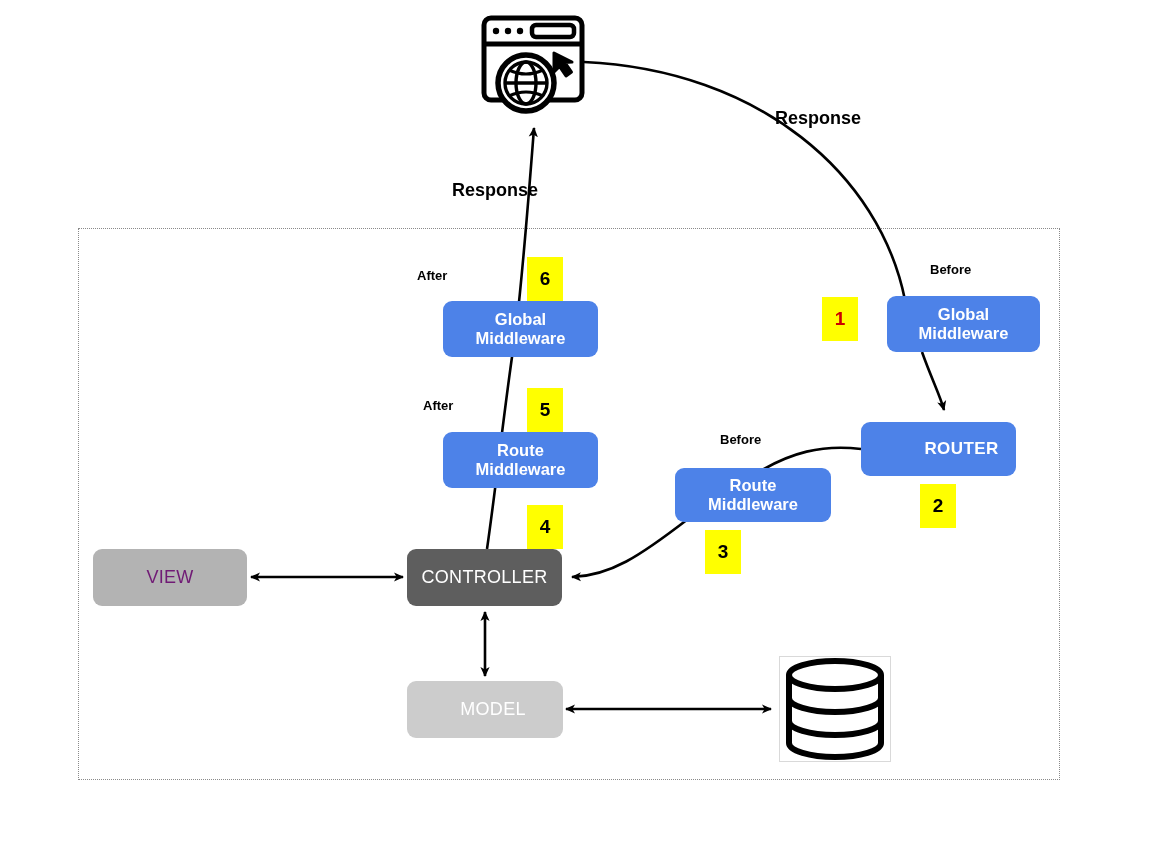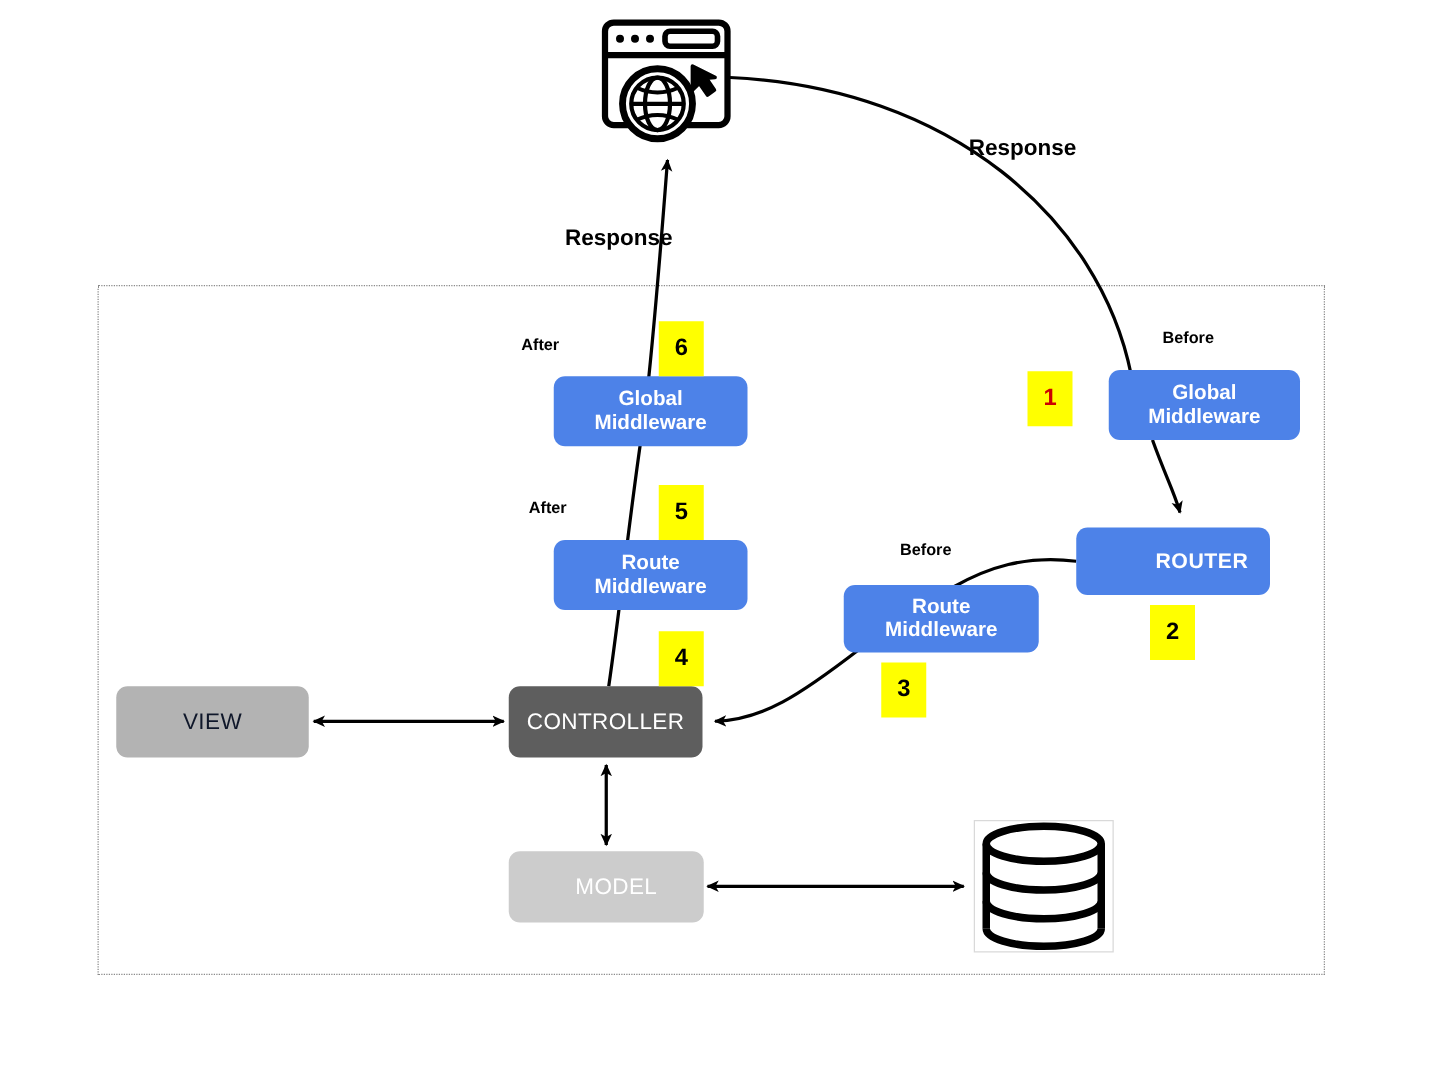--- a/index.html
+++ b/index.html
@@ -20,21 +20,21 @@
   
   .node{
     position:absolute;box-sizing:border-box;
     display:flex;align-items:center;justify-content:center;
     text-align:center;border-radius:9px;z-index:3;
     line-height:1.15;
   }
   .node.blue{background:#4d82e8;color:#ffffff;font-weight:bold;font-size:16.5px;margin-left:30px;}
   .node.router{background:#4d82e8;color:#ffffff;font-weight:bold;font-size:17px;letter-spacing:.4px;}
   .node.dark{background:#5e5e5e;color:#ffffff;font-weight:normal;font-size:18px;letter-spacing:.3px;text-align:right;}
-  .node.gray{background:#b3b3b3;color:#0f172a;font-weight:normal;font-size:18px;letter-spacing:.3px;}
+  .node.gray{background:#b3b3b3;color:#701a75;font-weight:normal;font-size:18px;letter-spacing:.3px;}
   .node.lightgray{background:#cccccc;color:#ffffff;font-weight:normal;font-size:18px;letter-spacing:.3px;}
 
   
   .badge{
     position:absolute;background:#ffff00;z-index:5;
     display:flex;align-items:center;justify-content:center;
     font-weight:bold;font-size:19px;color:#000000;
   }
   .badge.red{color:#cc0000;}
 

